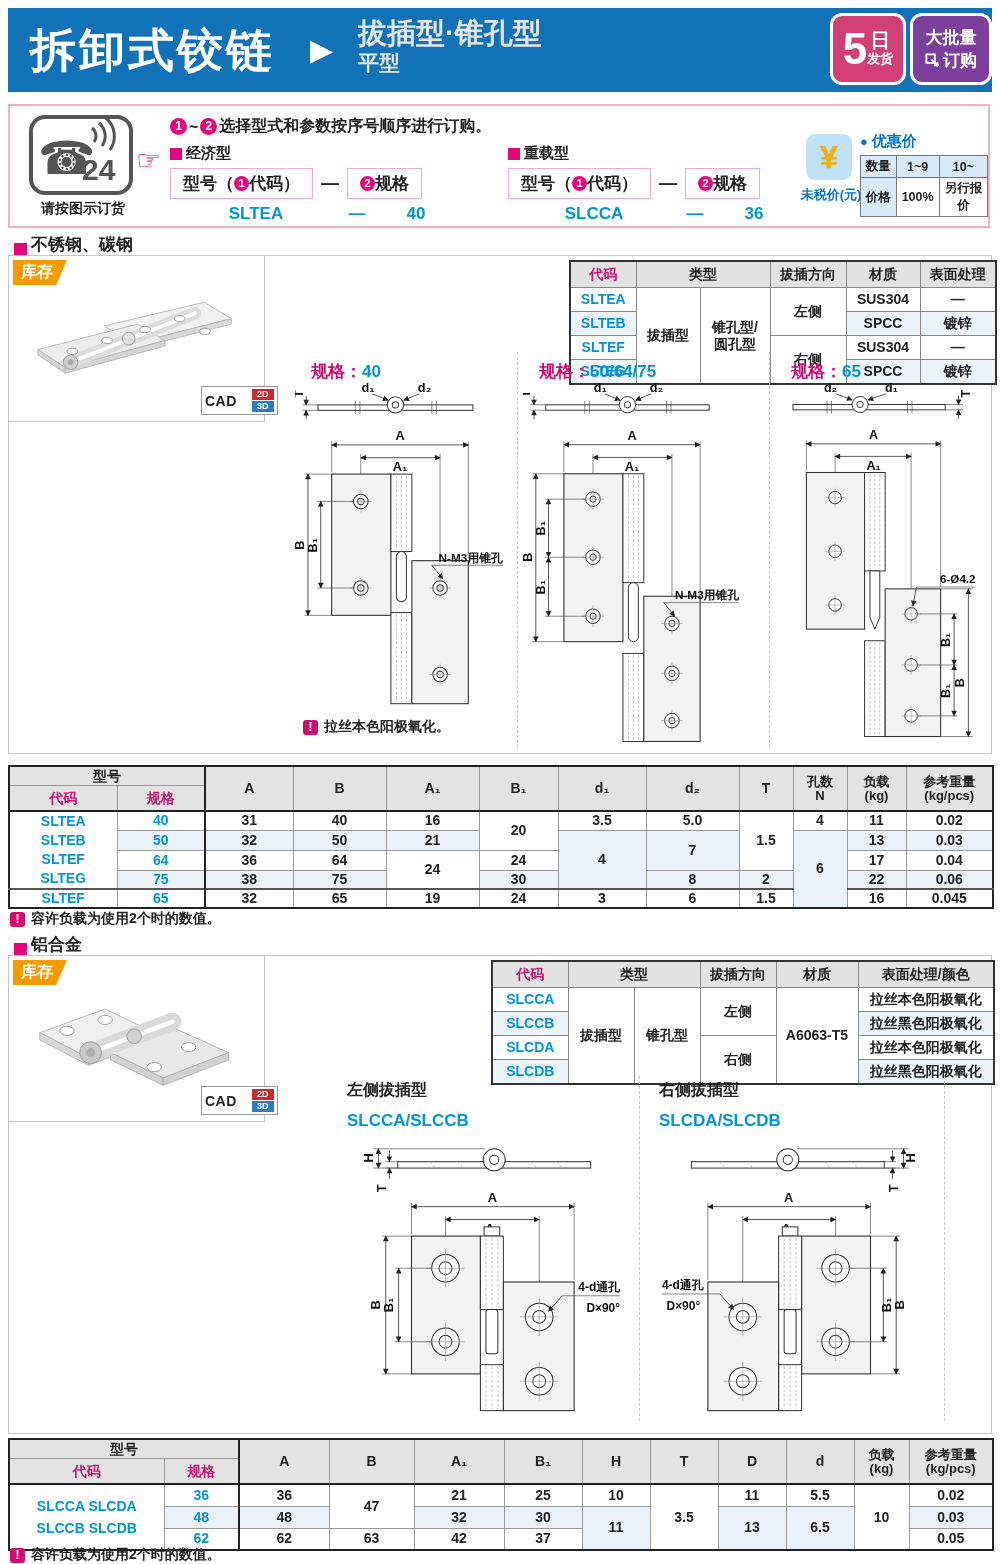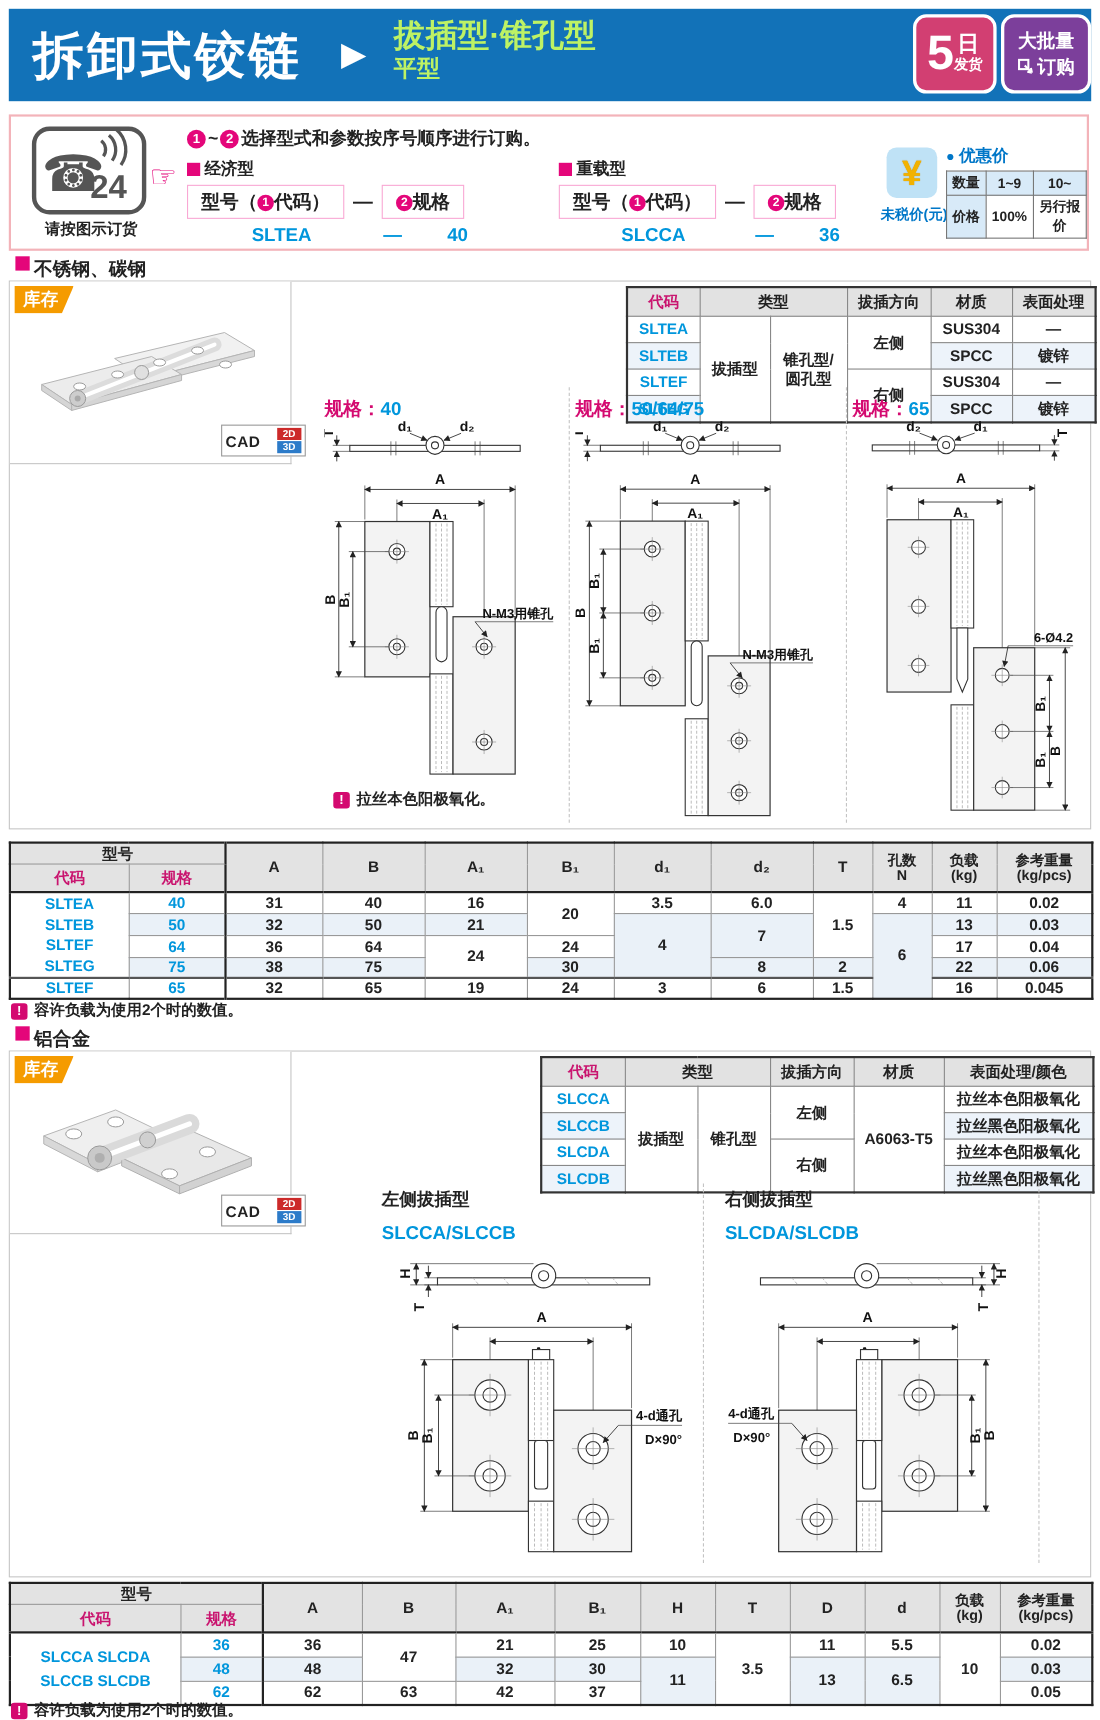--- a/index.html
+++ b/index.html
@@ -4,21 +4,21 @@
 <style>
   html,body{margin:0;padding:0;background:#fff;}
   .page{position:relative;width:1000px;height:1564px;background:#fff;overflow:hidden;
         font-family:"Liberation Sans","DejaVu Sans",sans-serif;color:#222;}
   .abs{position:absolute;}
 
   
   .hdr{position:absolute;left:8px;top:8px;width:984px;height:84px;background:#1272B8;}
   .hdr-title{position:absolute;left:22px;top:12px;font-size:46px;font-weight:bold;color:#fff;letter-spacing:3px;}
   .hdr-arrow{position:absolute;left:302px;top:24px;font-size:30px;color:#fff;}
-  .hdr-sub{position:absolute;left:350px;top:8px;color:#bef264;}
+  .hdr-sub{position:absolute;left:350px;top:8px;color:#e5e5e5;}
   .hdr-sub .s1{font-size:29px;font-weight:bold;line-height:34px;}
   .hdr-sub .s2{font-size:21px;font-weight:bold;line-height:26px;}
   .badge{position:absolute;top:5px;height:66px;border:3px solid #fff;border-radius:12px;color:#fff;
          display:flex;flex-direction:column;align-items:center;justify-content:center;}
   .badge-ship{left:822px;width:70px;background:#D23F72;}
   .badge-bulk{left:902px;width:76px;background:#7C3F9B;}
   .ship-row{display:flex;align-items:flex-start;line-height:1;}
   .ship-5{font-size:44px;font-weight:bold;}
   .ship-col{display:flex;flex-direction:column;align-items:center;margin-top:3px;}
   .ship-ri{font-size:20px;font-weight:bold;}
@@ -50,40 +50,40 @@
   .yencap{position:absolute;left:776px;top:80px;width:90px;text-align:center;color:#0077C8;font-size:13px;font-weight:bold;}
   .pblock{position:absolute;left:850px;top:26px;}
   .ptitle{display:flex;align-items:center;gap:4px;color:#0077C8;font-size:15px;font-weight:bold;}
   .pdot{color:#0077C8;font-size:13px;}
   .ptab{border-collapse:collapse;margin-top:4px;}
   .ptab td{border:1px solid #777;font-size:12.5px;font-weight:bold;text-align:center;padding:2px 3px;}
   .ptab tr:first-child td{background:#D8EAF8;}
   .ptab tr:last-child td:first-child{background:#D8EAF8;}
 
   
-  .sect{position:absolute;display:flex;align-items:flex-start;font-size:17px;font-weight:bold;}
+  .sect{position:absolute;display:flex;align-items:flex-end;font-size:17px;font-weight:bold;}
   .sect .msq{width:13px;height:13px;}
   .sbox{position:absolute;left:8px;width:982px;border:1px solid #C6C6C6;background:#fff;}
   .photo{position:absolute;left:0;top:0;width:255px;height:165px;border-right:1px solid #C6C6C6;border-bottom:1px solid #C6C6C6;background:#fff;}
   .stock{position:absolute;left:4px;top:4px;background:#F59B00;color:#fff;font-size:16px;font-weight:bold;
          padding:2px 14px 2px 8px;clip-path:polygon(0 0,100% 0,80% 100%,0 100%);}
   .cad{position:absolute;display:flex;align-items:center;border:1px solid #999;background:#fff;padding:2px 3px;gap:15px;}
   .cadtxt{font-size:14px;font-weight:bold;letter-spacing:0.5px;}
   .cadcol{display:flex;flex-direction:column;gap:1px;}
   .cad2d,.cad3d{display:block;width:22px;text-align:center;font-size:9px;font-weight:bold;color:#fff;line-height:11px;}
   .cad2d{background:#CC2A2A;} .cad3d{background:#2C7BC9;}
 
   
   .ctable{border-collapse:collapse;table-layout:fixed;background:#fff;}
   .ctable th,.ctable td{border:1px solid #888;text-align:center;font-size:14px;font-weight:bold;padding:0;height:23px;line-height:1.15;}
   .ctable{border:2px solid #333;}
   .ctable thead th{background:#E2E2E2;height:25px;}
   .ctable .alt td{background:#EDF3FA;}
   .ctable td[rowspan]{background:#fff;}
-  .mg{color:#C9156F;} .blue{color:#0096DC;}
+  .mg{color:#C9156F;margin-left:16px;} .blue{color:#0096DC;}
 
   
   .dw{position:absolute;}
   .dlabel{font-size:17px;font-weight:bold;white-space:nowrap;}
   .dlabel .mg{color:#D40A70;} .dlabel .blue{color:#0096DC;}
   .dtitle{font-size:16px;font-weight:bold;}
   .dcodes{font-size:17px;font-weight:bold;color:#0096DC;}
   .vsep{position:absolute;border-left:1px dashed #C4C4C4;}
   .svgd text{font-family:"Liberation Sans","DejaVu Sans",sans-serif;font-weight:bold;fill:#111;font-size:14px;}
   .svgd text.lt{font-size:13px;}
@@ -591,21 +591,21 @@
             <div>SLTEB</div>
             <div>SLTEF</div>
             <div>SLTEG</div>
         </td>
         <td class="blue vr">40</td>
         <td>31</td>
         <td>40</td>
         <td>16</td>
         <td rowspan="2">20</td>
         <td>3.5</td>
-        <td>6.0</td>
+        <td>5.0</td>
         <td rowspan="3">1.5</td>
         <td>4</td>
         <td>11</td>
         <td>0.02</td>
       </tr>
       <tr class="alt">
         <td class="blue vr">50</td>
         <td>32</td>
         <td>50</td>
         <td>21</td>

